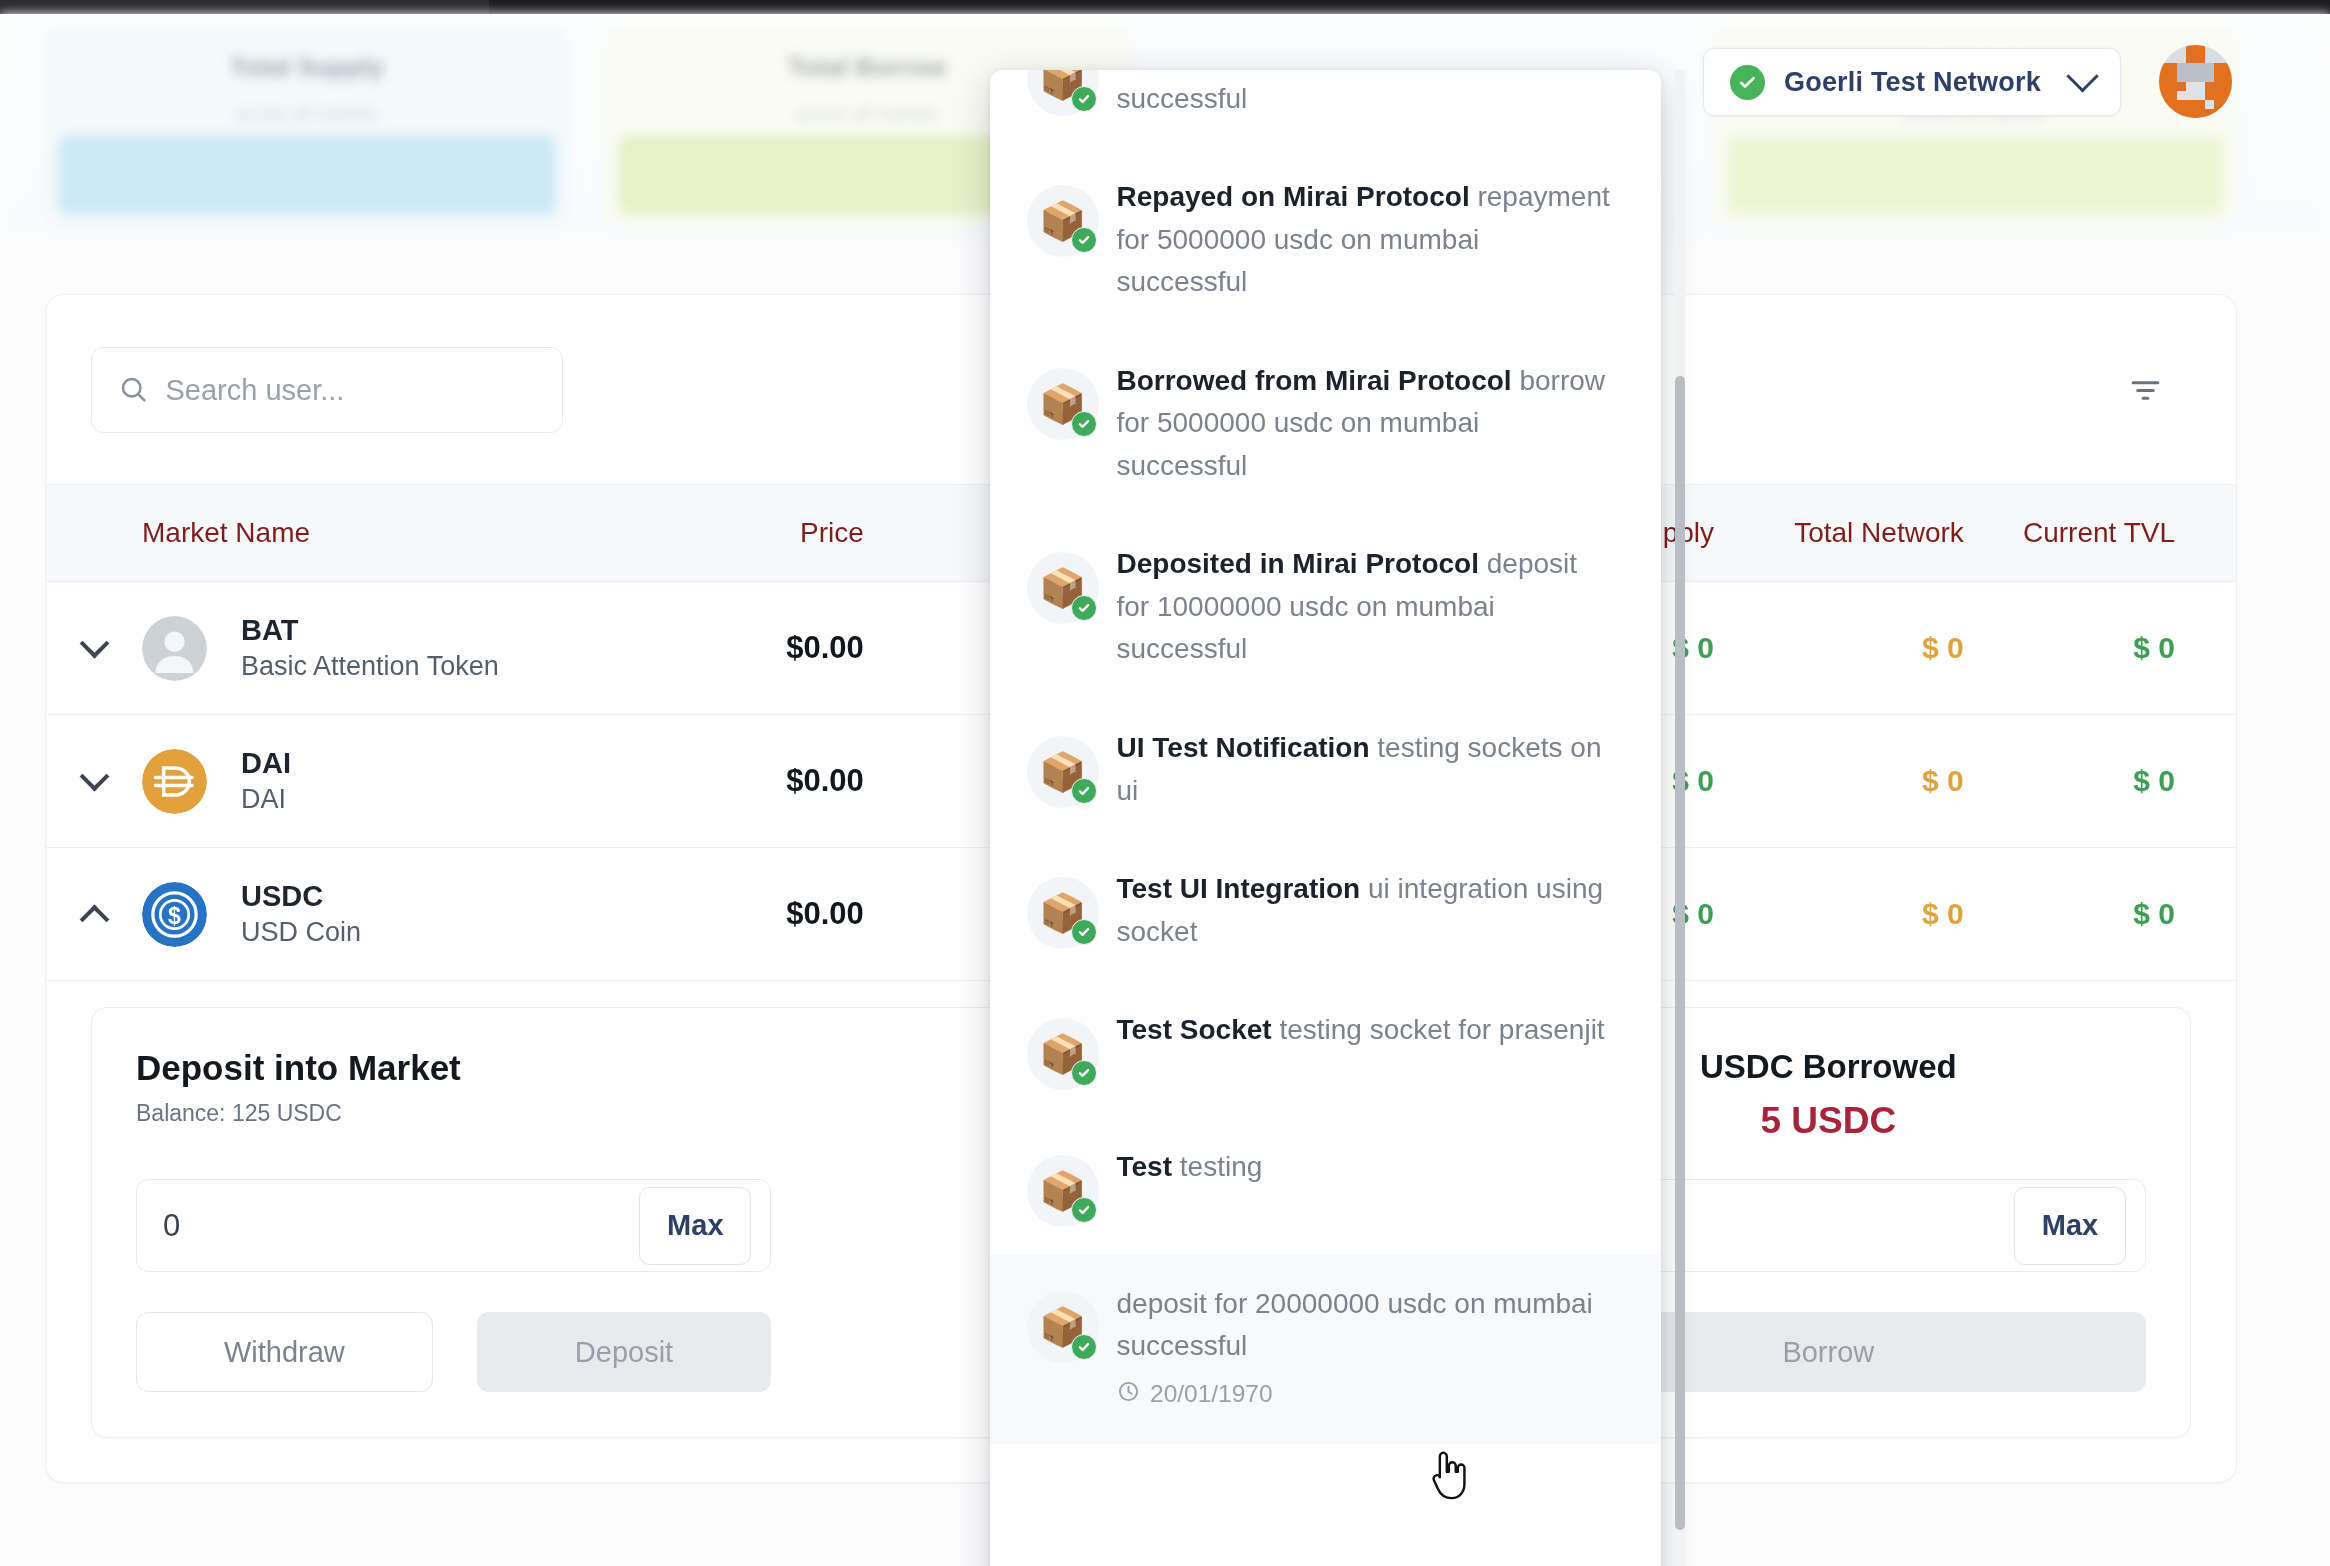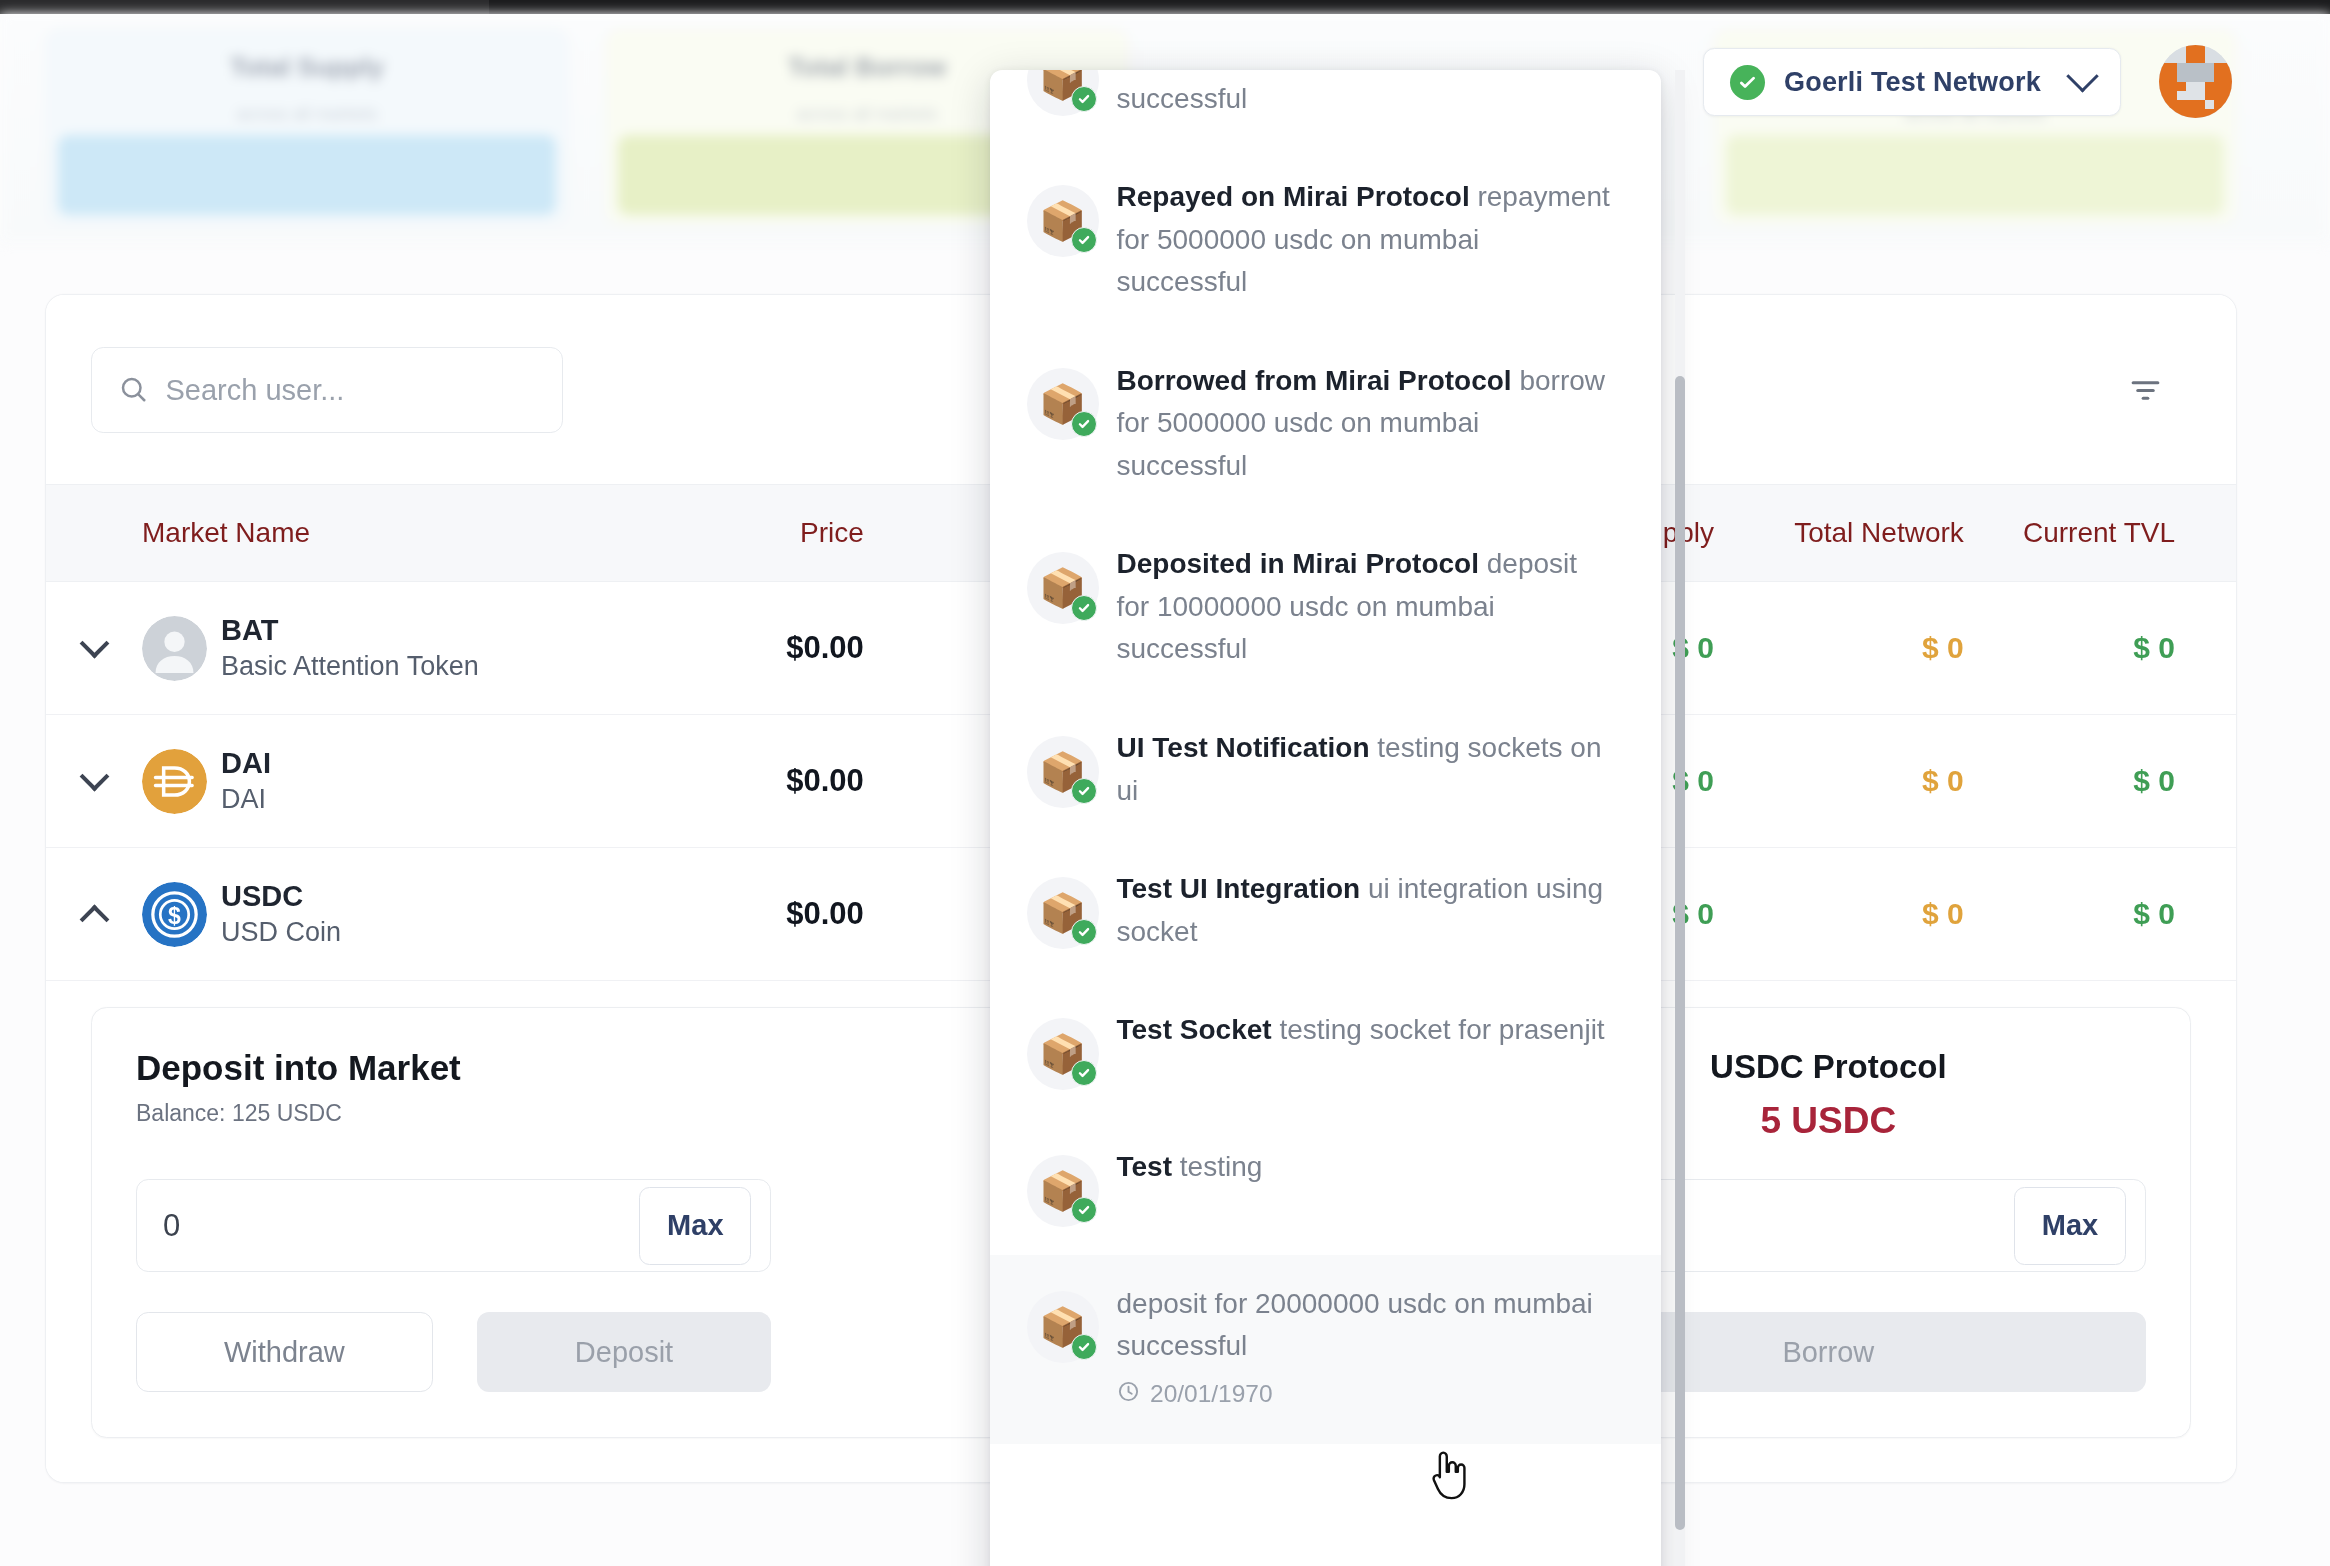--- a/index.html
+++ b/index.html
@@ -162,21 +162,21 @@
   }
   .caret-cell { display:flex; align-items:center; justify-content:center; cursor:pointer; height:100%; }
   .caret {
     width: 21px; height: 21px;
     border-right: 4.4px solid #3d4452;
     border-bottom: 4.4px solid #3d4452;
   }
   .caret.down { transform: rotate(45deg) translate(-3.5px,-3.5px); }
   .caret.up   { transform: rotate(-135deg) translate(-3.5px,-3.5px); }
 
-  .token-cell { display: flex; align-items: center; gap: 14px; }
+  .token-cell { display: flex; align-items: center; gap: 34px; }
   .token-icon { width: 65px; height: 65px; border-radius: 50%; flex: 0 0 65px; position: relative; overflow: hidden; }
   .token-txt .sym { font-size: 29px; font-weight: bold; color: #1f2530; line-height: 1.28; }
   .token-txt .nm  { font-size: 27px; color: #555e6d; line-height: 1.28; }
 
   .price { font-size: 31px; font-weight: bold; color: #11161f; }
   .apy   { font-size: 30px; color: #2e9e5b; }
   .money-amber { font-size: 30px; color: #e0a33c; font-weight: bold; }
   .money-green { font-size: 30px; color: #3f9e55; font-weight: bold; }
   .trow .col-price { padding-right: 12.2px; }
   .trow .col-tbor  { padding-right: 12.2px; }
@@ -474,21 +474,21 @@
 
         <div class="panel-col mid">
           <div class="p-head" style="display:block">
             <div class="p-stat-title">USDC Deposited</div>
             <div class="p-stat-val-green">2.01k USDC</div>
           </div>
         </div>
 
         <div class="panel-col">
           <div class="p-head" style="display:block">
-            <div class="p-stat-title">USDC Protocol</div>
+            <div class="p-stat-title">USDC Borrowed</div>
             <div class="p-stat-val-red">5 USDC</div>
           </div>
           <div class="amount-row">
             <span class="amount-val"></span>
             <span class="max-btn">Max</span>
           </div>
           <div class="btn-row">
             <div class="btn disabled">Borrow</div>
           </div>
         </div>

